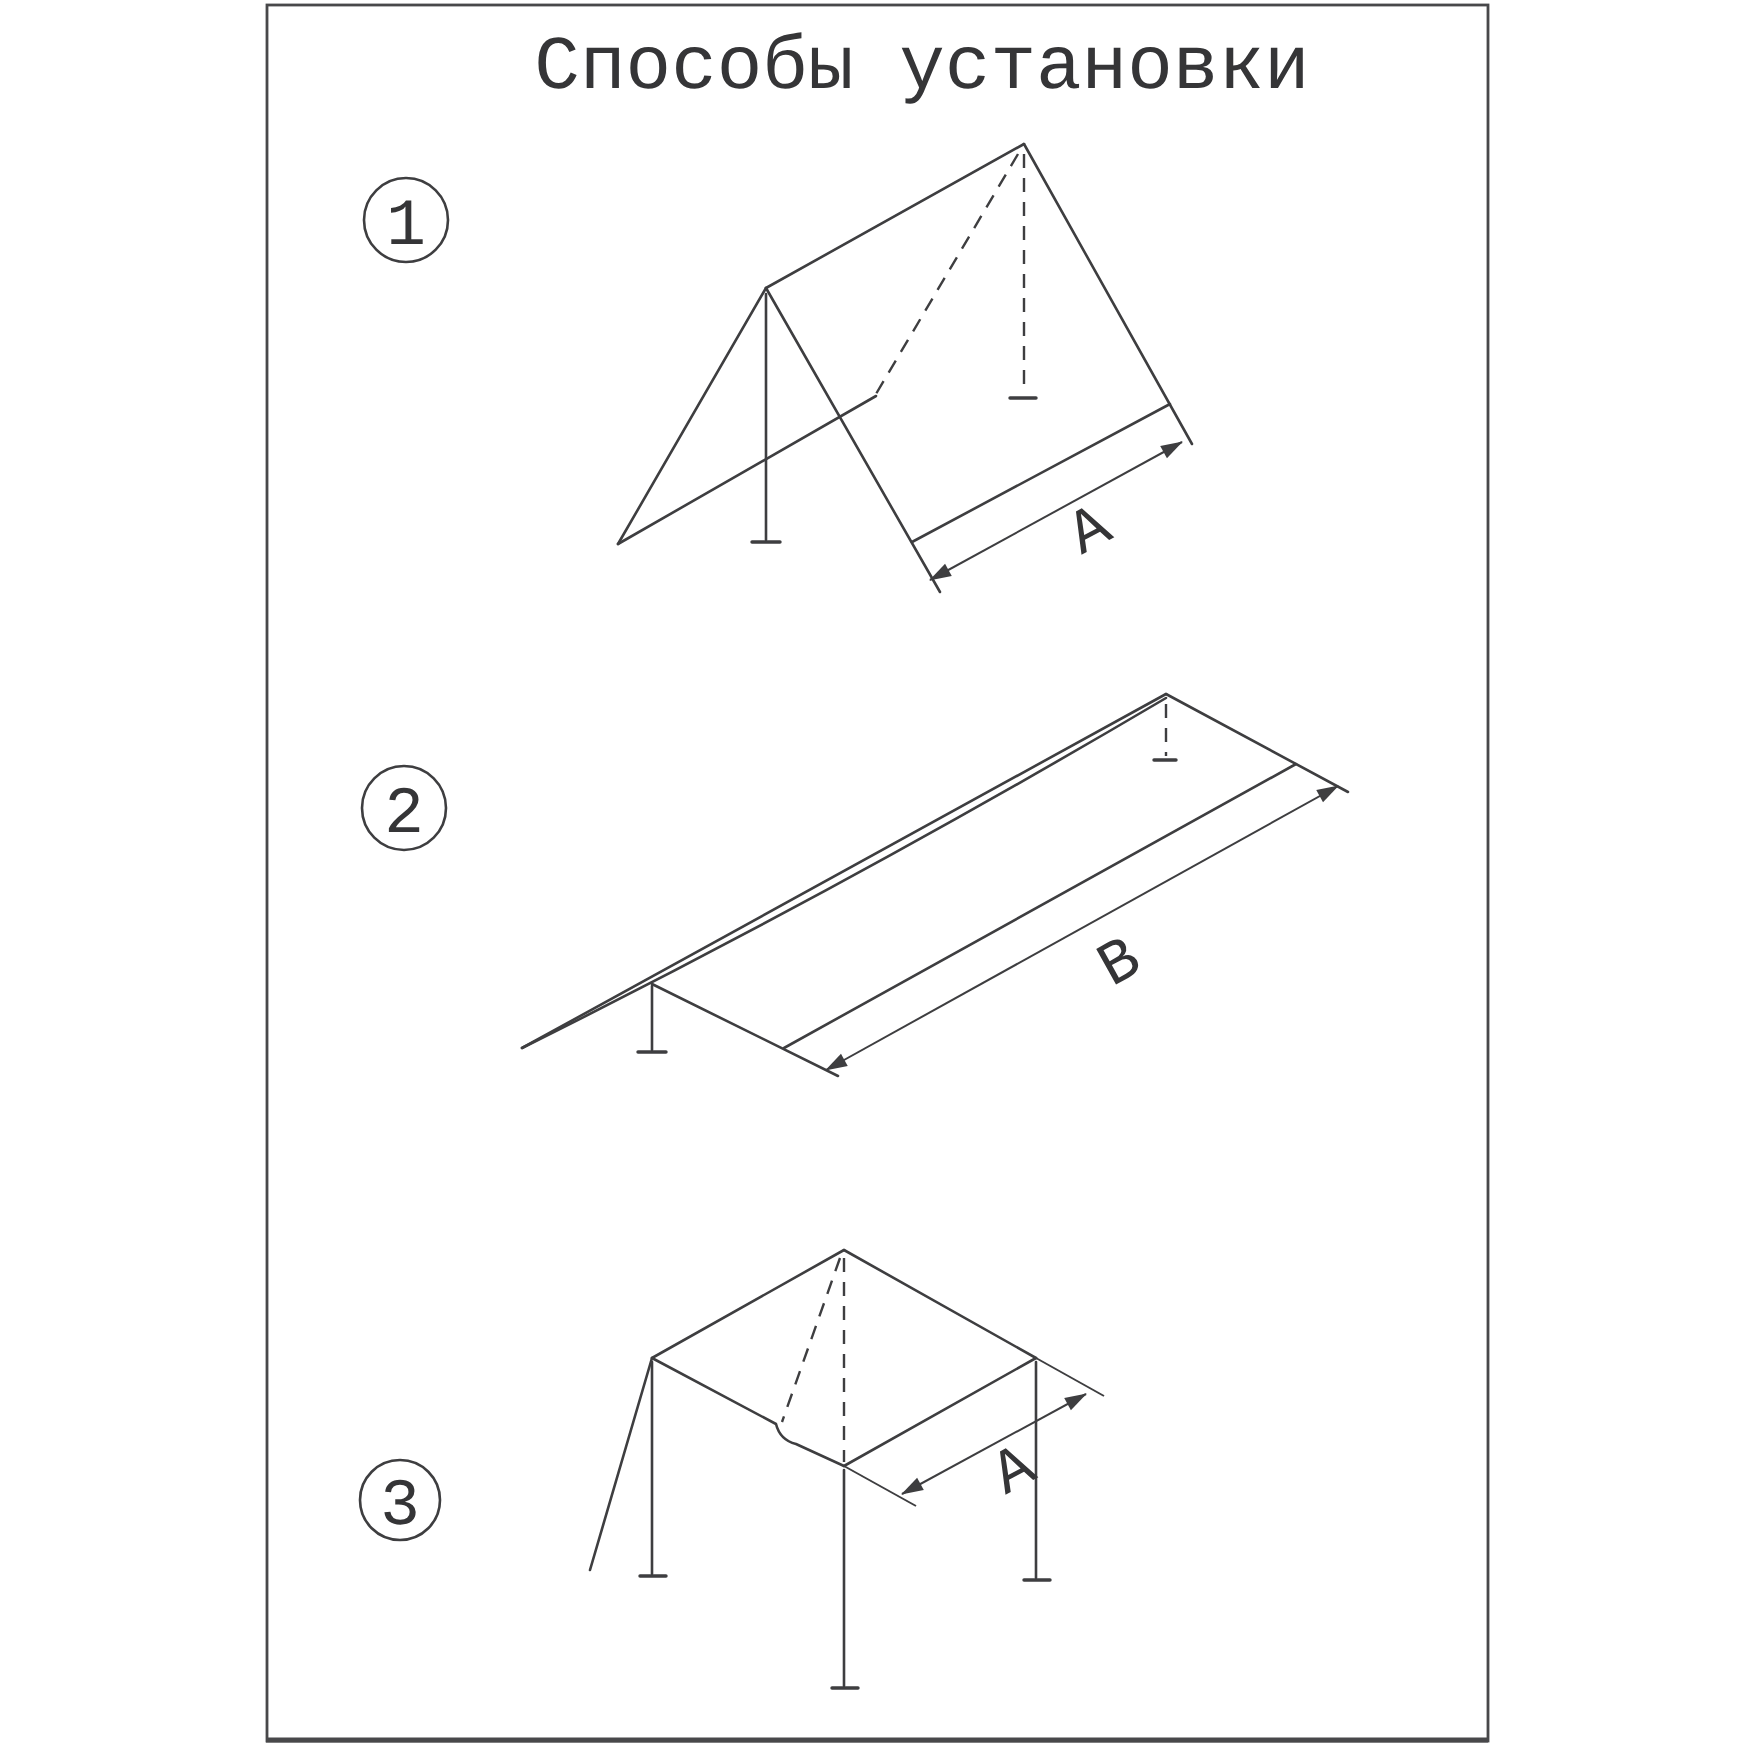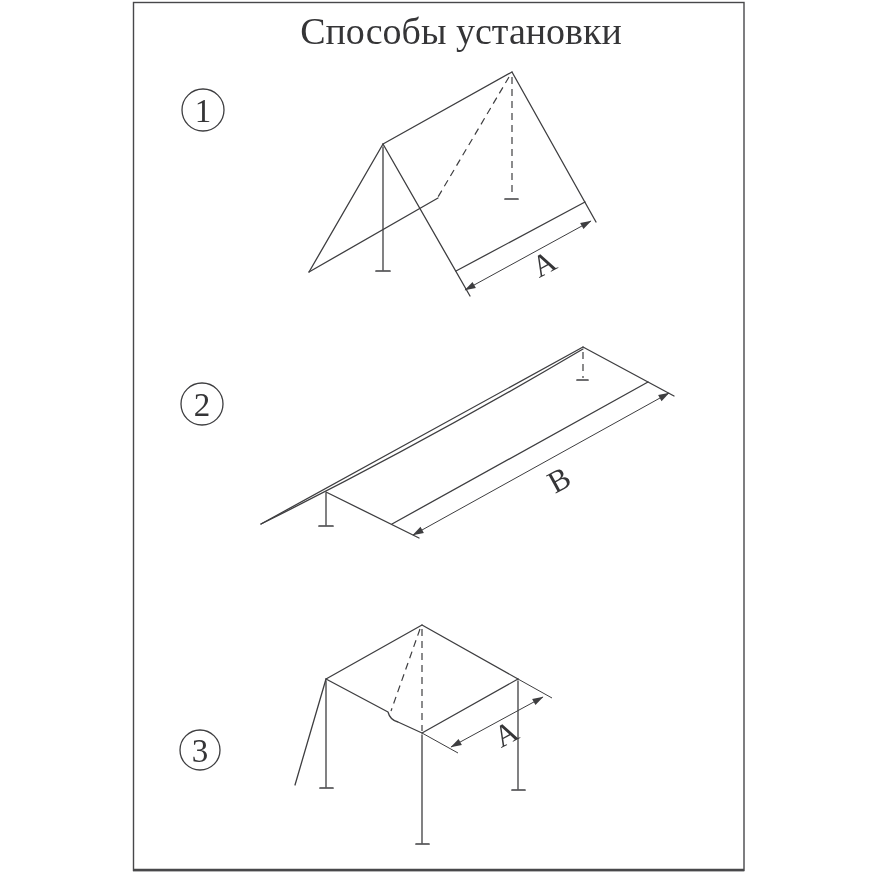--- a/index.html
+++ b/index.html
@@ -6,21 +6,21 @@
     --bg:#ffffff;
     --border:#48484a;
     --line:#3e3e40;
     --text:#353537;
   }
   html,body{margin:0;padding:0;background:#fff;}
   .canvas{
     position:relative;
     width:868px;height:875px;
     background:var(--bg);
-    font-family:Liberation Serif, serif;
+    font-family:Liberation Mono, monospace;
     overflow:hidden;
   }
   svg{display:block;}
   .ln{fill:none;stroke:var(--line);stroke-width:1.3;stroke-linecap:round;stroke-linejoin:round;}
   .dash{fill:none;stroke:var(--line);stroke-width:1.2;stroke-dasharray:7 5;stroke-linecap:butt;}
   .tick{fill:none;stroke:var(--line);stroke-width:1.7;stroke-linecap:round;}
   .ext{fill:none;stroke:var(--line);stroke-width:1;}
   .dim{fill:none;stroke:var(--line);stroke-width:1;}
   .arrow{fill:var(--line);stroke:none;}
   .page-border{fill:none;stroke:var(--border);stroke-width:1.4;}

